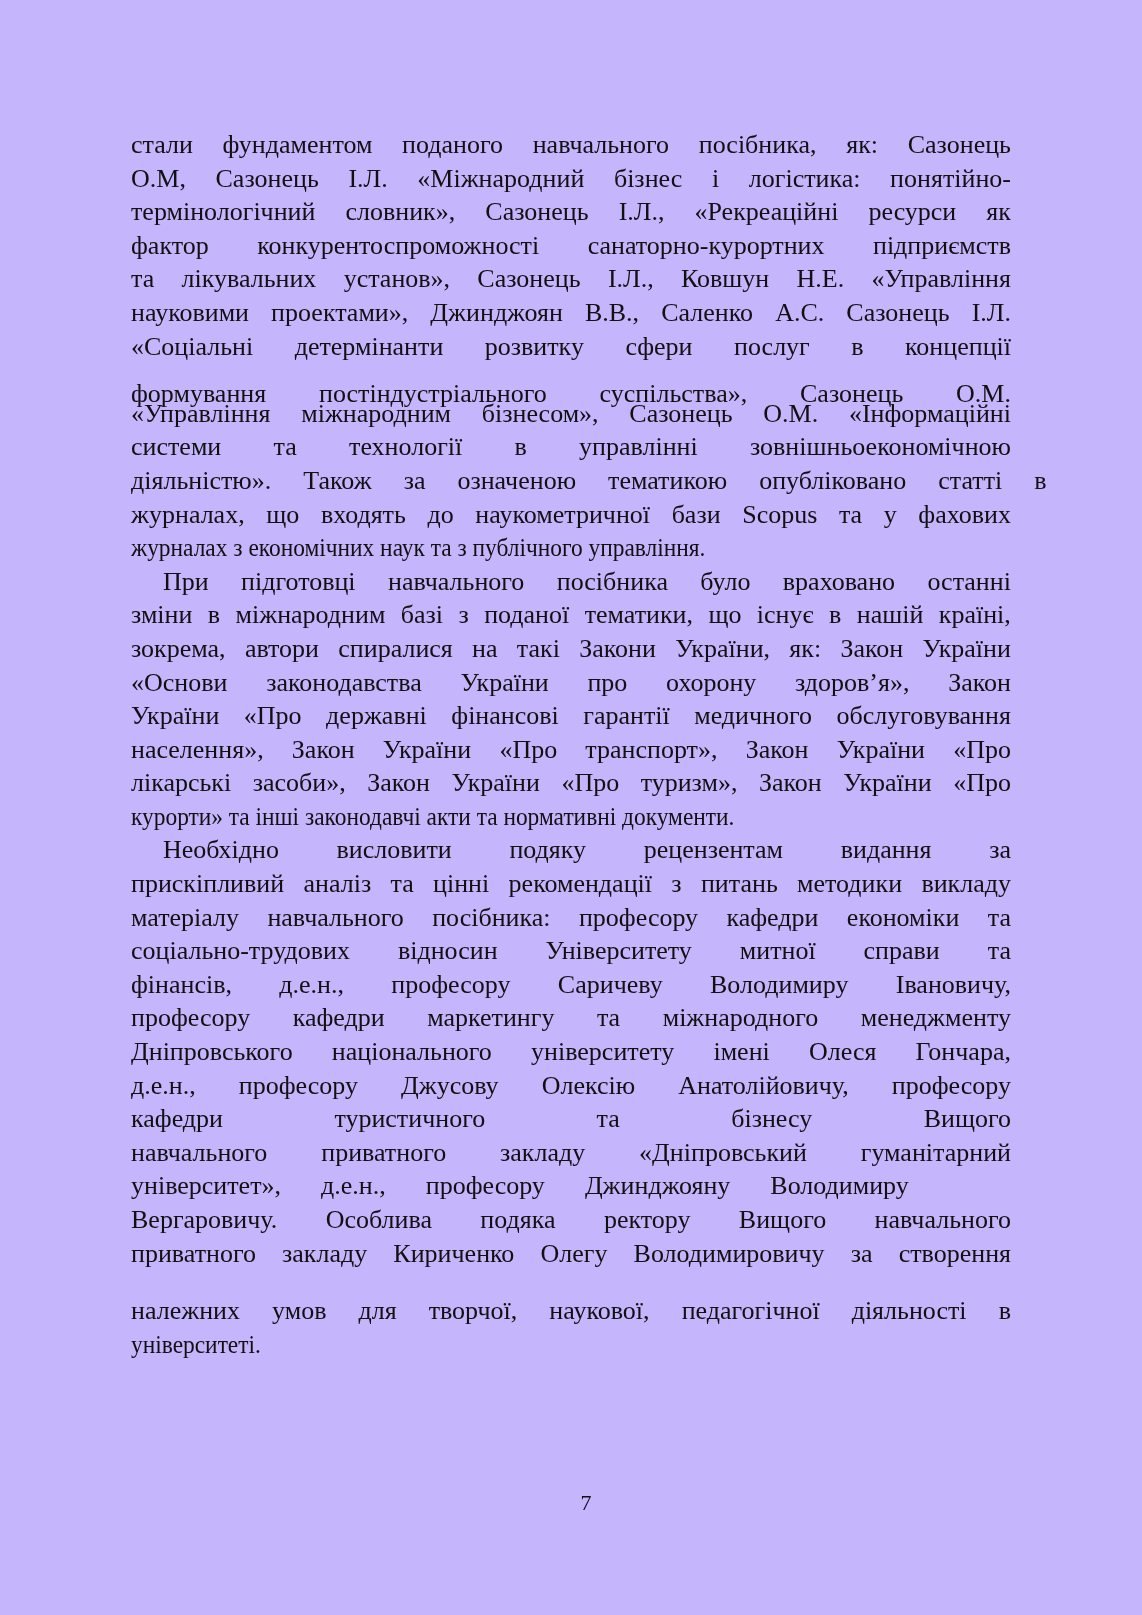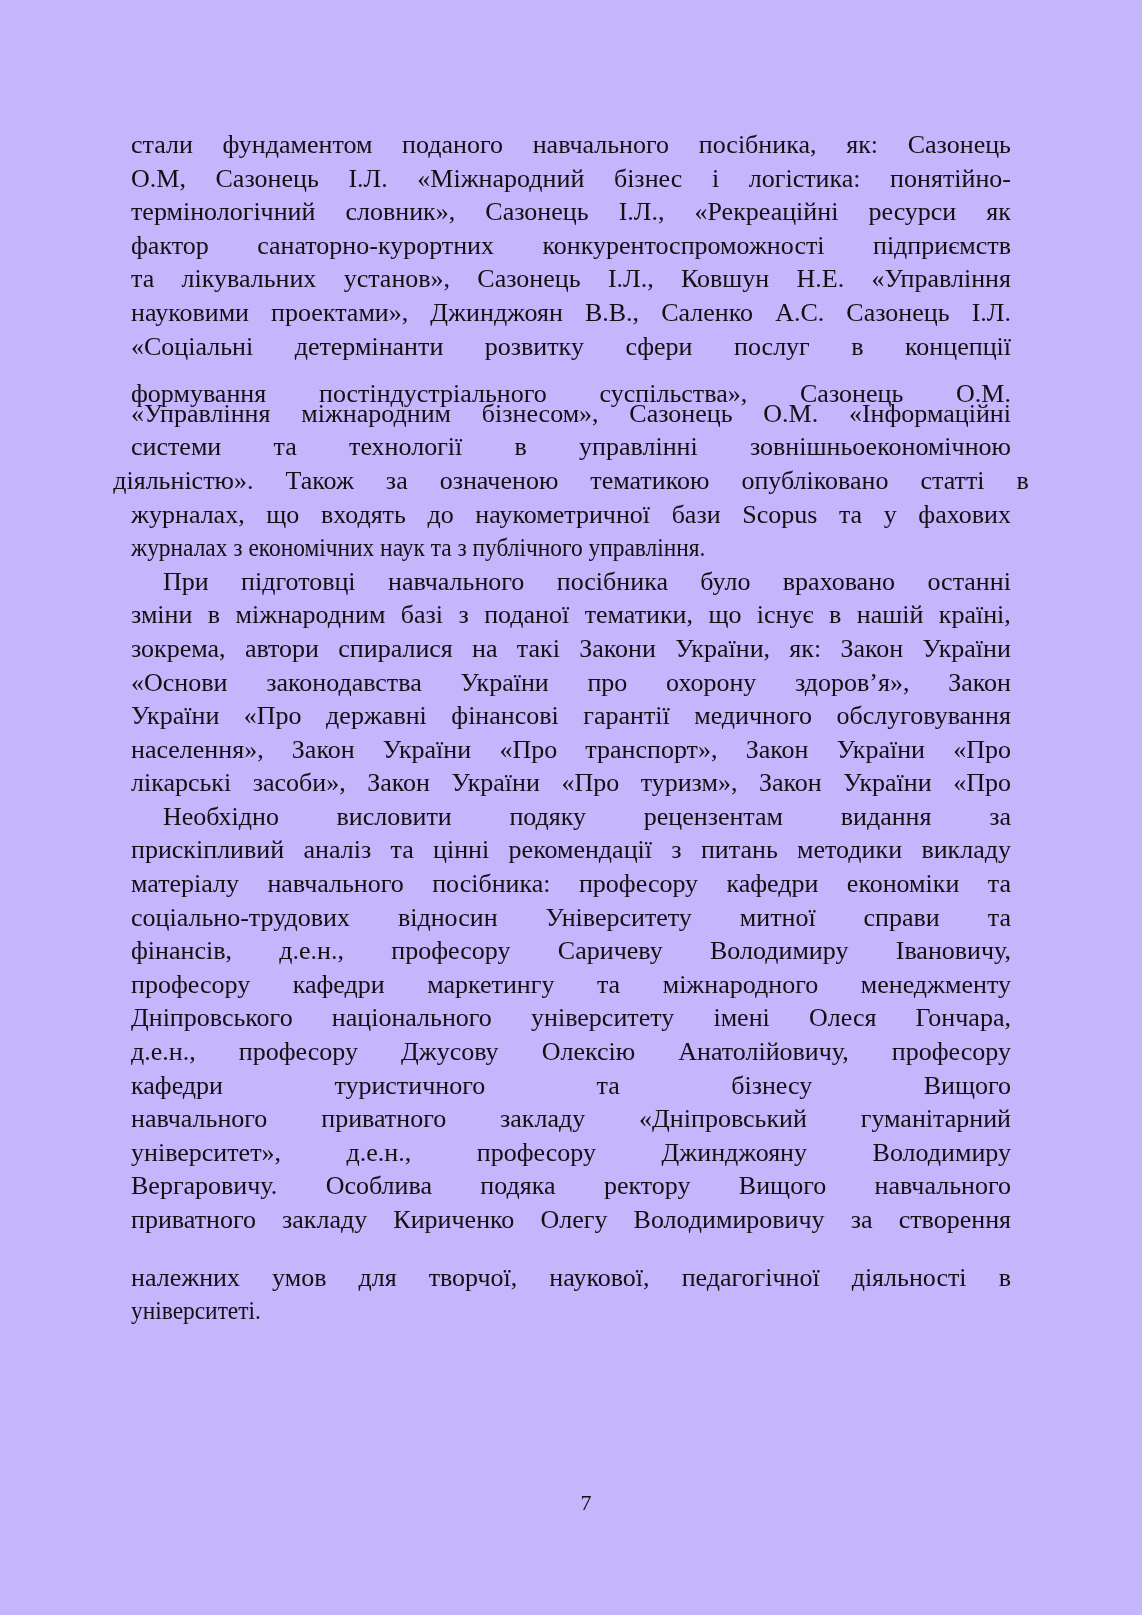--- a/index.html
+++ b/index.html
@@ -79,22 +79,22 @@
             <span>Сазонець</span>
             <span>І.Л.,</span>
             <span>«Рекреаційні</span>
             <span>ресурси</span>
             <span>як</span>
           </span>
         </div>
         <div class="line" style="display: flex; justify-content: space-between;">
           <span style="display: flex; justify-content: space-between; width: 880px; transform-origin: left center;">
             <span>фактор</span>
+            <span>конкурентоспроможності</span>
             <span>санаторно-курортних</span>
-            <span>конкурентоспроможності</span>
             <span>підприємств</span>
           </span>
         </div>
         <div class="line" style="display: flex; justify-content: space-between;">
           <span style="display: flex; justify-content: space-between; width: 880px; transform-origin: left center;">
             <span>та</span>
             <span>лікувальних</span>
             <span>установ»,</span>
             <span>Сазонець</span>
             <span>І.Л.,</span>
@@ -149,21 +149,21 @@
           <span style="display: flex; justify-content: space-between; width: 880px; transform-origin: left center;">
             <span>системи</span>
             <span>та</span>
             <span>технології</span>
             <span>в</span>
             <span>управлінні</span>
             <span>зовнішньоекономічною</span>
           </span>
         </div>
         <div class="line" style="display: flex; justify-content: space-between;">
-          <span style="display: flex; justify-content: center; width: 880px; transform-origin: left center; gap: 32px;">
+          <span style="display: flex; justify-content: space-between; width: 880px; transform-origin: left center; gap: 32px;">
             <span>діяльністю».</span>
             <span>Також</span>
             <span>за</span>
             <span>означеною</span>
             <span>тематикою</span>
             <span>опубліковано</span>
             <span>статті</span>
             <span>в</span>
           </span>
         </div>
@@ -265,20 +265,21 @@
             <span>засоби»,</span>
             <span>Закон</span>
             <span>України</span>
             <span>«Про</span>
             <span>туризм»,</span>
             <span>Закон</span>
             <span>України</span>
             <span>«Про</span>
           </span>
         </div>
+        <div class="line last"><span class="inner" style="white-space: nowrap; transform: scaleX(0.9);">курорти» та інші законодавчі акти та нормативні документи.</span></div>
       </div>
       <div>
         <div class="line indent" style="display: flex; justify-content: space-between;">
           <span style="display: flex; justify-content: space-between; width: 848px; transform-origin: left center;">
             <span>Необхідно</span>
             <span>висловити</span>
             <span>подяку</span>
             <span>рецензентам</span>
             <span>видання</span>
             <span>за</span>
@@ -370,21 +371,21 @@
         <div class="line" style="display: flex; justify-content: space-between;">
           <span style="display: flex; justify-content: space-between; width: 880px; transform-origin: left center;">
             <span>навчального</span>
             <span>приватного</span>
             <span>закладу</span>
             <span>«Дніпровський</span>
             <span>гуманітарний</span>
           </span>
         </div>
         <div class="line" style="display: flex; justify-content: space-between;">
-          <span style="display: flex; justify-content: space-between; width: 880px; transform-origin: left center;">
+          <span style="display: flex; width: 880px; transform-origin: left center; gap: 40px;">
             <span>університет»,</span>
             <span>д.е.н.,</span>
             <span>професору</span>
             <span>Джинджояну</span>
             <span>Володимиру</span>
           </span>
         </div>
         <div class="line" style="display: flex; justify-content: space-between;">
           <span style="display: flex; justify-content: space-between; width: 880px; transform-origin: left center;">
             <span>Вергаровичу.</span>

